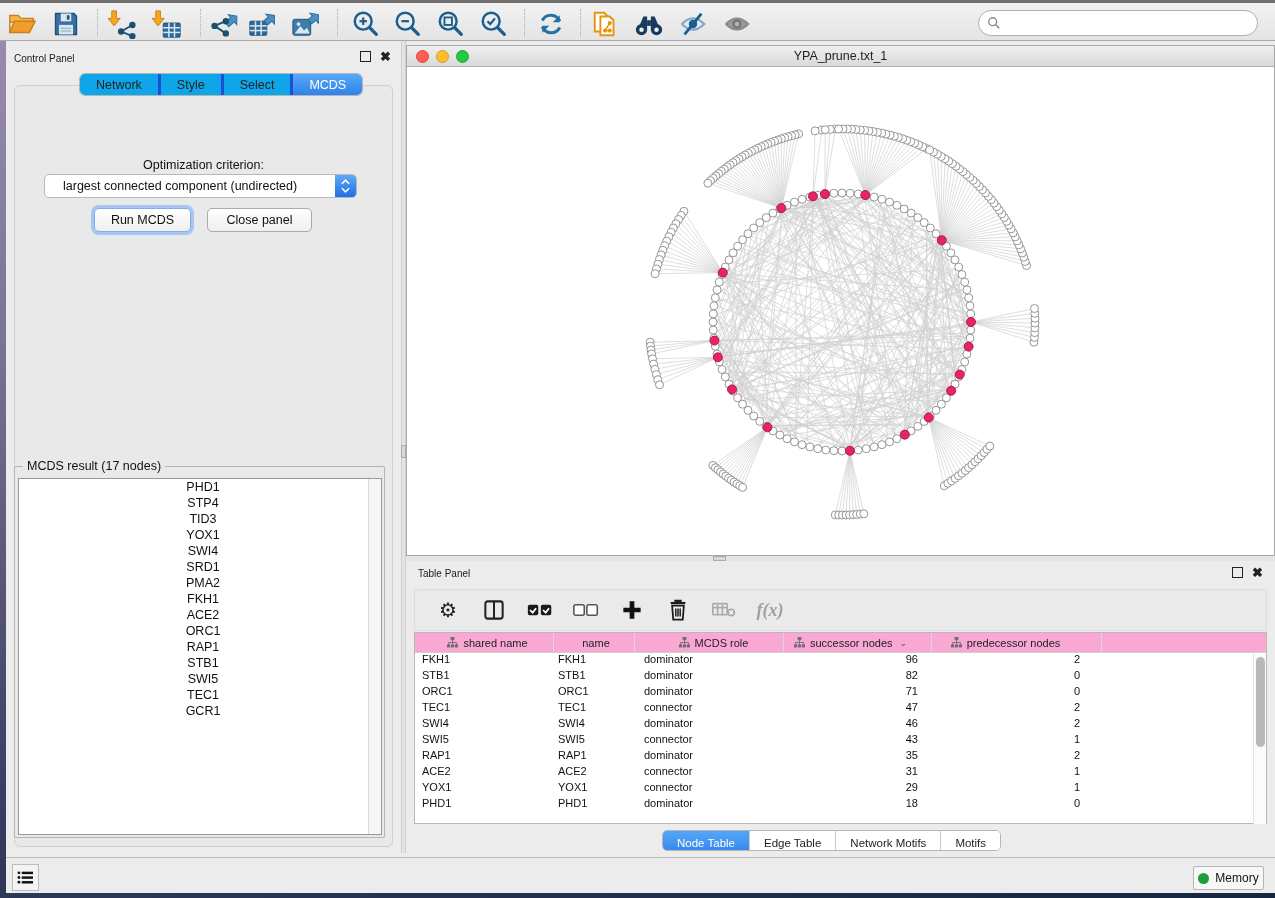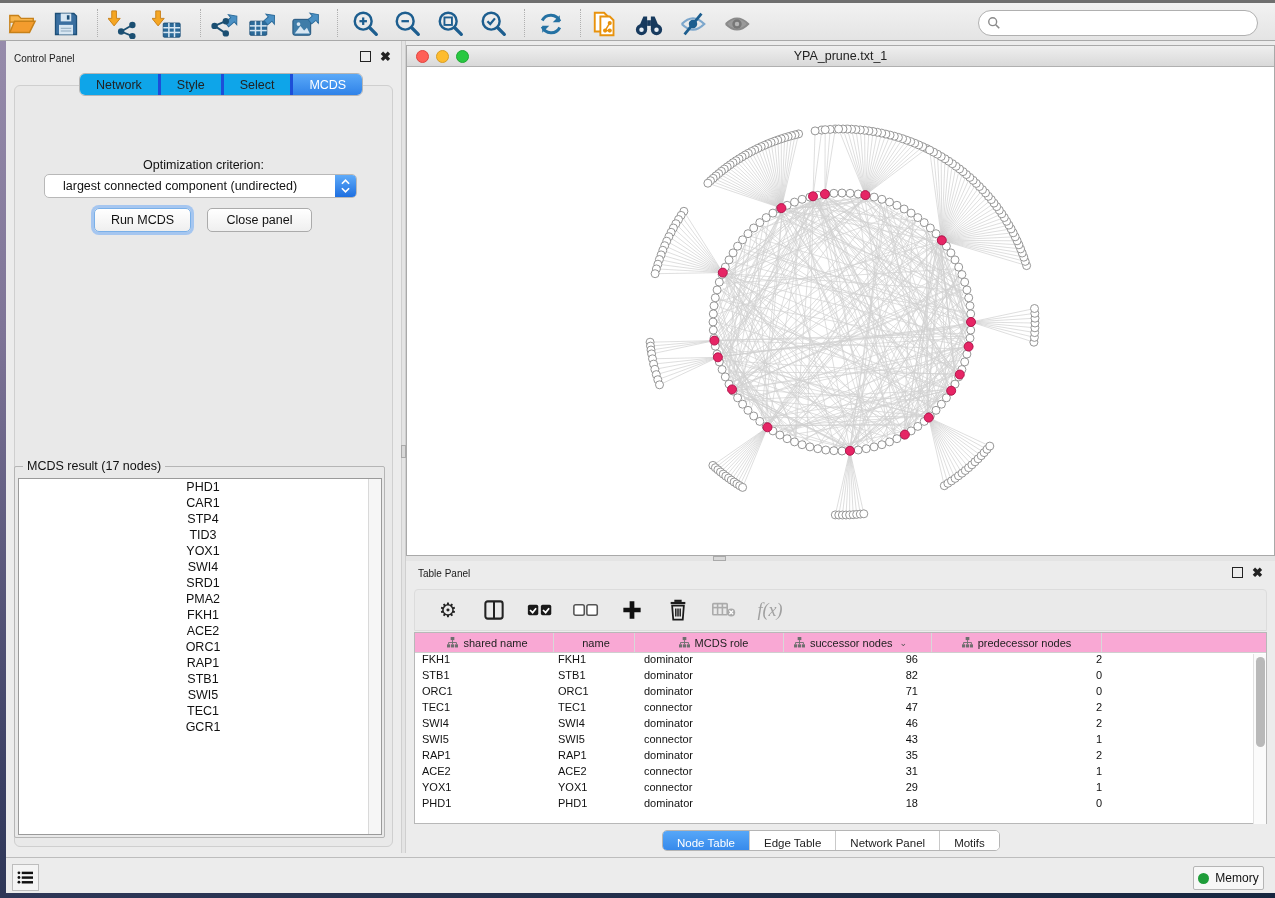--- a/index.html
+++ b/index.html
@@ -63,29 +63,29 @@
   #tl-yellow { left:29px; background:#febc2e; border:1px solid #d89e24; }
   #tl-green { left:49px; background:#28c840; border:1px solid #1ea733; }
   #net-title { position:absolute; left:0; right:0; top:3px; text-align:center; font-size:12.5px; color:#222; }
   #net-canvas { position:relative; width:867px; height:488px; background:#fff; overflow:hidden; }
   
   #table-panel { position:absolute; left:400px; top:520px; width:869px; height:296px; background:#ececec; }
   #tp-title { position:absolute; left:12px; top:7px; }
   #tp-icons { right:12px; top:6px; }
   #tp-toolbar { position:absolute; left:8px; top:28px; width:853px; height:42px; background:#eaeaea; border:1px solid #dcdcdc; border-radius:4px 4px 0 0; display:flex; align-items:center; gap:20px; padding-left:20px; }
   .tp-ic { display:flex; align-items:center; justify-content:center; width:26px; height:26px; }
-  #fx-icon { font-family:"Liberation Serif", serif; font-style:italic; font-size:18px; color:#a0a0a0; }
+  #fx-icon { font-family:"Liberation Serif", serif; font-style:italic; font-size:18px; color:#a0a0a0;font-weight:bold; }
   #node-table { position:absolute; left:8px; top:71px; width:853px; height:192px; background:#fff; border:1px solid #b8b8b8; }
   #nt-header { display:flex; height:20px; background:#f9a8d4; border-bottom:1px solid #cfcfcf; }
   .hcell { display:flex; align-items:center; justify-content:center; gap:5px; font-size:11px; color:#222; border-right:1px solid #d8d8d8; position:relative; }
   .hcell .sort { font-size:9px; color:#555; margin-left:2px; }
   .trow { display:flex; height:16px; font-size:11px; color:#111; }
   .trow > div { overflow:hidden; white-space:nowrap; }
   .c0{width:139px; padding-left:7px;} .c1{width:81px; padding-left:4px;} .c2{width:149px; padding-left:9px;}
-  .c3{width:148px; text-align:right; padding-right:14px;} .c4{width:170px; text-align:right; padding-right:0;} .c5{flex:1;}
+  .c3{width:148px; text-align:right; padding-right:14px;} .c4{width:170px; text-align:right; padding-right:22px;} .c5{flex:1;}
   #nt-scroll { position:absolute; right:0; top:21px; width:13px; height:170px; background:#fbfbfb; border-left:1px solid #e2e2e2; }
   #nt-thumb { position:absolute; left:2px; top:3px; width:9px; height:90px; background:#b9b9b9; border-radius:5px; }
   #tp-tabs { position:absolute; left:256px; top:269px; height:21px; display:flex; background:#fff; border:1px solid #b5b5b5; border-radius:5px; overflow:hidden; }
   .tp-tab { padding:12px 14px; font-size:11.5px; color:#222; display:flex; align-items:center; border-right:1px solid #c9c9c9; background:#fff; }
   .tp-tab:last-child { border-right:none; }
   .tp-tab.active { background:linear-gradient(#56a7f8,#2f82e8); color:#fff; }
   
   #statusbar { position:absolute; left:0; top:816px; width:1269px; height:36px; background:#ececec; border-top:1px solid #bdbdbd; }
   #menu-btn { position:absolute; left:6px; top:6px; width:27px; height:27px; background:#f4f4f4; border:1px solid #bdbdbd; display:flex; align-items:center; justify-content:center; }
   #memory-btn { position:absolute; right:11px; top:8px; width:71px; height:24px; background:#f7f7f7; border:1px solid #b5b5b5; border-radius:2px; display:flex; align-items:center; justify-content:center; gap:6px; font-size:12px; color:#111; }
@@ -283,21 +283,20 @@
             </svg>
         </div>
       </div>
       <div class="btn" id="run-btn">Run MCDS</div>
       <div class="btn" id="close-btn">Close panel</div>
       <div id="mcds-group">
         <div id="mcds-group-title">MCDS result (17 nodes)</div>
         <div id="mcds-list">
           <div id="mcds-items">
               <div class="mcds-item">PHD1</div>
-              <div class="mcds-item">CAR1</div>
               <div class="mcds-item">STP4</div>
               <div class="mcds-item">TID3</div>
               <div class="mcds-item">YOX1</div>
               <div class="mcds-item">SWI4</div>
               <div class="mcds-item">SRD1</div>
               <div class="mcds-item">PMA2</div>
               <div class="mcds-item">FKH1</div>
               <div class="mcds-item">ACE2</div>
               <div class="mcds-item">ORC1</div>
               <div class="mcds-item">RAP1</div>
@@ -1265,21 +1264,21 @@
             </div>
           </div>
         <div id="nt-scroll">
             <div id="nt-thumb"></div>
           </div>
       </div>
 
       <div id="tp-tabs">
         <div class="tp-tab active">Node Table</div>
         <div class="tp-tab">Edge Table</div>
-        <div class="tp-tab">Network Panel</div>
+        <div class="tp-tab">Network Motifs</div>
         <div class="tp-tab">Motifs</div>
       </div>
     </div>
 
     <div id="statusbar">
       <div id="menu-btn">
         <svg width="17" height="15" viewBox="0 0 18 16">
             <circle cx="2" cy="3" r="1.5" fill="#111"></circle>
             <circle cx="2" cy="8" r="1.5" fill="#111"></circle>
             <circle cx="2" cy="13" r="1.5" fill="#111"></circle>

